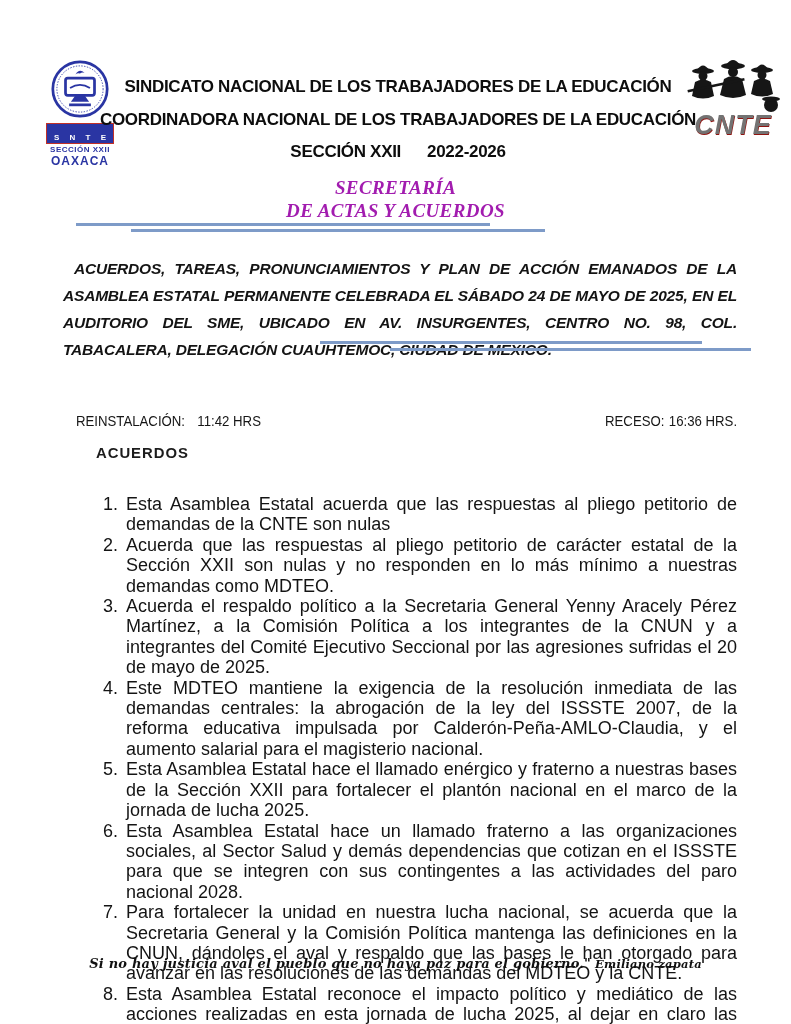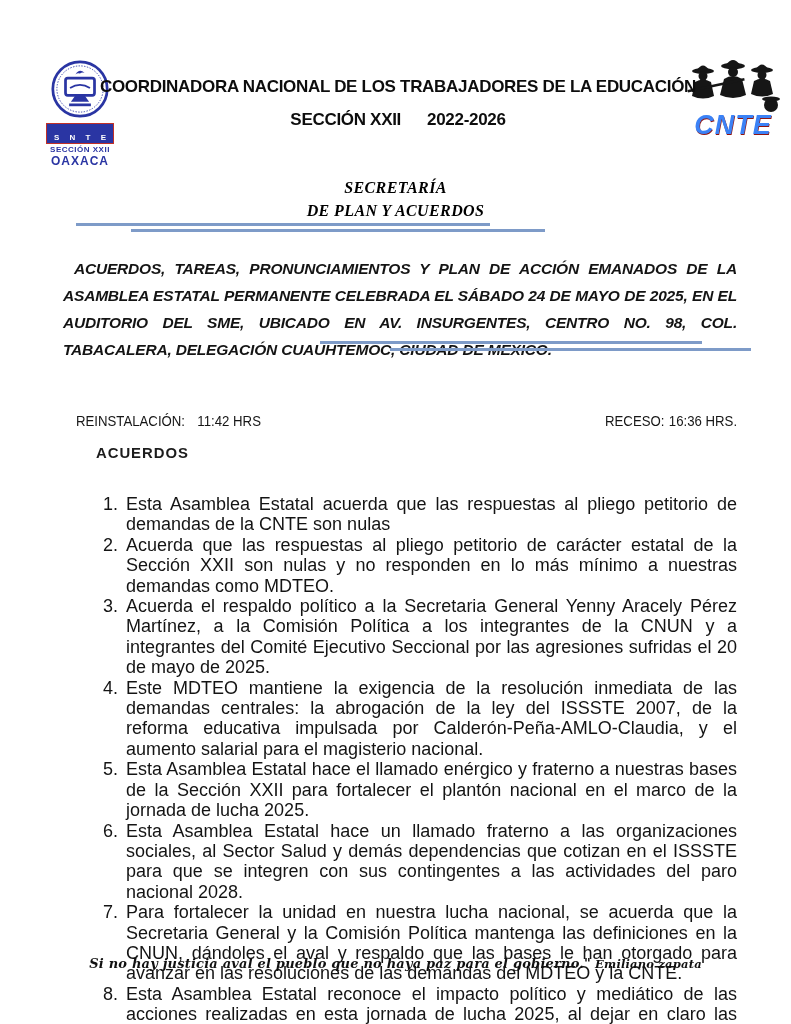--- a/index.html
+++ b/index.html
@@ -16,35 +16,35 @@
     border:1px solid #c03028; font-size:8px; font-weight:bold;
     letter-spacing:4px; padding:9px 0 1px 4px; line-height:9px;
   }
   .snte-sec   { margin-top:1px; font-size:8px; font-weight:bold; color:#2a35a3; letter-spacing:0.5px; }
   .snte-state { font-size:12px; font-weight:bold; color:#2a35a3; letter-spacing:1px; }
 
   .cnte-logo { position:absolute; right:2px; top:58px; width:112px; text-align:center; z-index:1; }
   .cnte-text {
     margin-top:-10px; font-family:"Liberation Sans", sans-serif;
     font-weight:900; font-style:italic; font-size:27px; letter-spacing:1px;
-    color:#3b82f6; text-shadow:0.5px 0.5px 0 #8f1410;
+    color:#737373; text-shadow:0.5px 0.5px 0 #8f1410;
   }
 
   .header-title {
     position:absolute; top:71px; left:85px; right:80px; z-index:2;
     text-align:center; font-weight:700; font-size:17px; line-height:32.5px;
     color:#0d0d0d; letter-spacing:-0.3px;
   }
   .header-line3 { display:flex; justify-content:center; gap:26px; }
 
   
   .doc-title {
     position:absolute; top:177px; left:0; right:0; text-align:center;
     font-family:"Liberation Serif", serif; font-style:italic; font-weight:700;
-    font-size:16px; line-height:22.5px; color:#000000; letter-spacing:0.4px;
+    font-size:19px; line-height:22.5px; color:#a21caf; letter-spacing:0.4px;
   }
 
   .rule { position:absolute; height:3px; background:#7e9bc8; }
   .rule-title-a { top:223px; left:76px;  width:414px; }
   .rule-title-b { top:229px; left:131px; width:414px; }
   .rule-intro-a { top:341px; left:320px; width:382px; }
   .rule-intro-b { top:348px; left:390px; width:361px; }
 
   
   .intro {
@@ -121,30 +121,31 @@
         <path d="M73 23 q8 -5 16 0 l3 13 q-11 5 -22 0 z"></path>
         <rect x="6" y="26" width="58" height="2.6" transform="rotate(-12 35 27)"></rect>
         <circle cx="90" cy="47" r="7"></circle>
         <ellipse cx="90" cy="41" rx="9" ry="2.4"></ellipse>
       </g>
     </svg>
     <div class="cnte-text">CNTE</div>
   </div>
 
   <div class="header-title">
+    <div>SINDICATO NACIONAL DE LOS TRABAJADORES DE LA EDUCACIÓN</div>
     <div>COORDINADORA NACIONAL DE LOS TRABAJADORES DE LA EDUCACIÓN</div>
     <div class="header-line3">
       <span>SECCIÓN XXII</span>
       <span>2022-2026</span>
     </div>
   </div>
 
   <div class="doc-title">
     <div>SECRETARÍA</div>
-    <div>DE PLAN Y ACUERDOS</div>
+    <div>DE ACTAS Y ACUERDOS</div>
   </div>
   <div class="rule rule-title-a"></div>
   <div class="rule rule-title-b"></div>
 
   <div class="intro">ACUERDOS, TAREAS, PRONUNCIAMIENTOS Y PLAN DE ACCIÓN EMANADOS DE LA ASAMBLEA ESTATAL PERMANENTE CELEBRADA EL SÁBADO 24 DE MAYO DE 2025, EN EL AUDITORIO DEL SME, UBICADO EN AV. INSURGENTES, CENTRO NO. 98, COL. TABACALERA, DELEGACIÓN CUAUHTÉMOC, CIUDAD DE MÉXICO.</div>
   <div class="rule rule-intro-a"></div>
   <div class="rule rule-intro-b"></div>
 
   <div class="session">
     <div>

